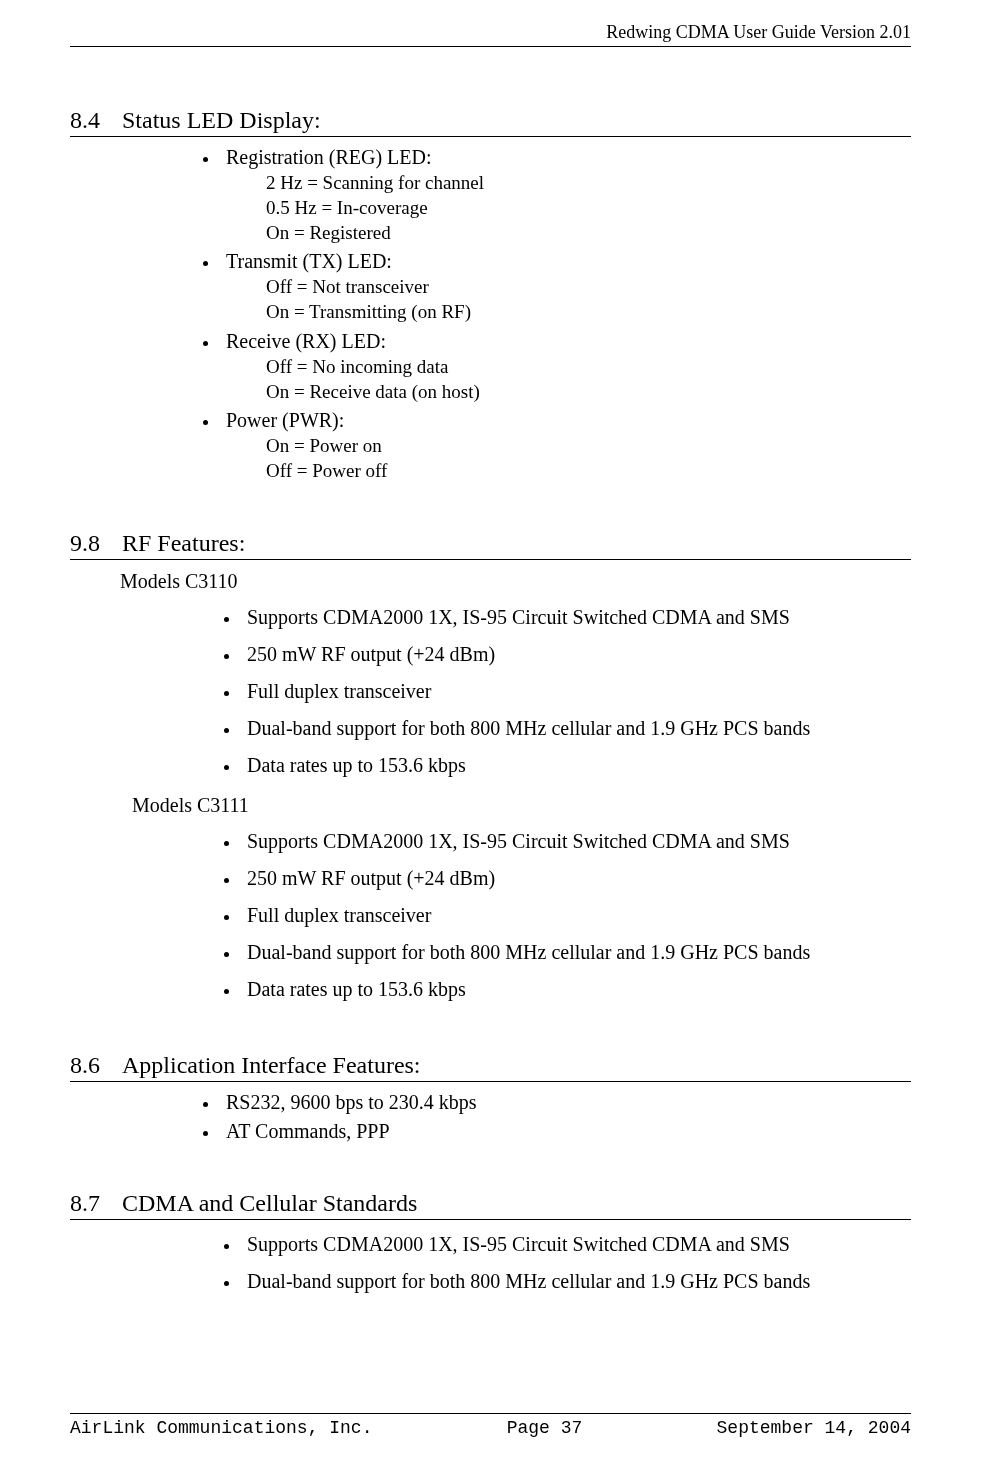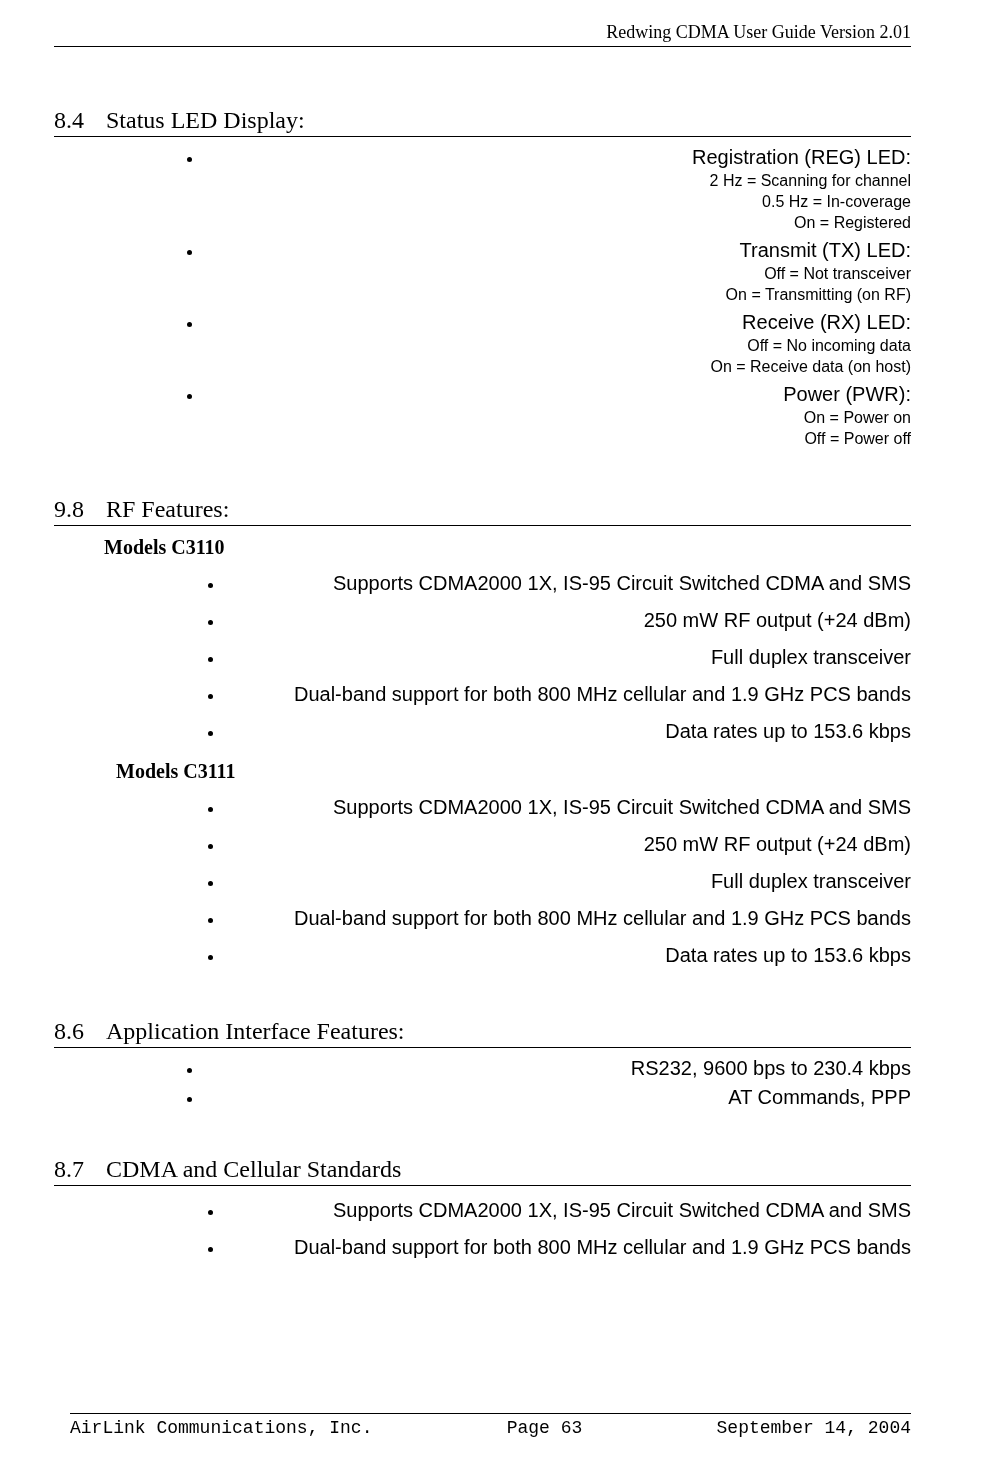--- a/index.html
+++ b/index.html
@@ -7,21 +7,21 @@
     padding: 0;
     background: #fff;
     font-family: "Times New Roman", Times, serif;
     color: #000;
   }
   .page {
     width: 981px;
     height: 1470px;
     position: relative;
     box-sizing: border-box;
-    padding: 22px 70px 0 54px;
+    padding: 22px 70px 0 70px;
   }
   .header-line {
     text-align: right;
     font-family: "Times New Roman", Times, serif;
     font-size: 18px;
     border-bottom: 1.5px solid #000;
     padding-bottom: 3px;
     margin-bottom: 60px;
   }
   .sec-head {
@@ -39,37 +39,36 @@
   }
   ul.bullets {
     list-style: disc;
     margin: 0 0 0 120px;
     padding: 0 0 0 30px;
   }
   ul.bullets > li {
     font-size: 20px;
     line-height: 1.25;
     padding: 2px 0 2px 6px;
-    font-family: Liberation Sans, sans-serif;
-    text-align: right;
+    font-family: Liberation Serif, serif;
   }
   ul.bullets.spaced > li {
     padding: 6px 0 6px 6px;
     margin-left: 21px;
   }
   ul.bullets > li::marker {
     font-size: 18px;
   }
   .sub {
     margin: 1px 0 1px 40px;
-    font-size: 16px;
+    font-size: 19px;
     line-height: 1.25;
   }
   .model-head {
-    font-weight: bold;
+    font-weight: normal;
     font-size: 20px;
     margin: 10px 0 6px 50px;
   }
   .model-head.indent2 {
     margin-left: 62px;
   }
   .footer {
     position: absolute;
     left: 70px;
     right: 70px;
@@ -155,17 +154,17 @@
     <span class="sec-num">8.7</span>
     <span>CDMA and Cellular Standards</span>
   </div>
   <ul class="bullets spaced">
     <li>Supports CDMA2000 1X, IS-95 Circuit Switched CDMA and SMS</li>
     <li>Dual-band support for both 800 MHz cellular and 1.9 GHz PCS bands</li>
   </ul>
 
   <div class="footer">
     <span>AirLink Communications, Inc.</span>
-    <span>Page 63</span>
+    <span>Page 37</span>
     <span>September 14, 2004</span>
   </div>
 
 </div>
 
 </body></html>

